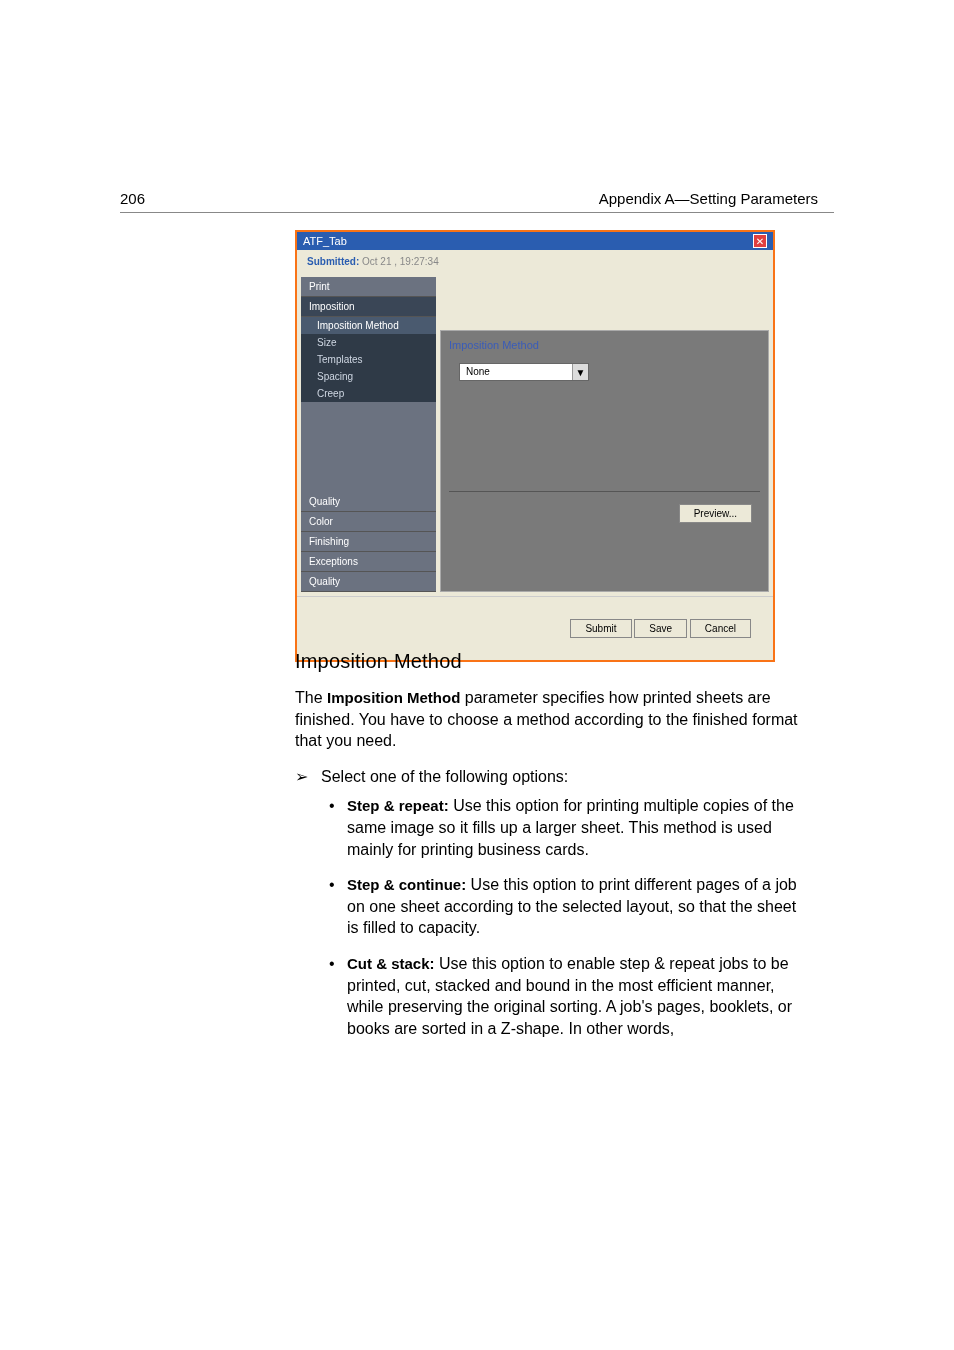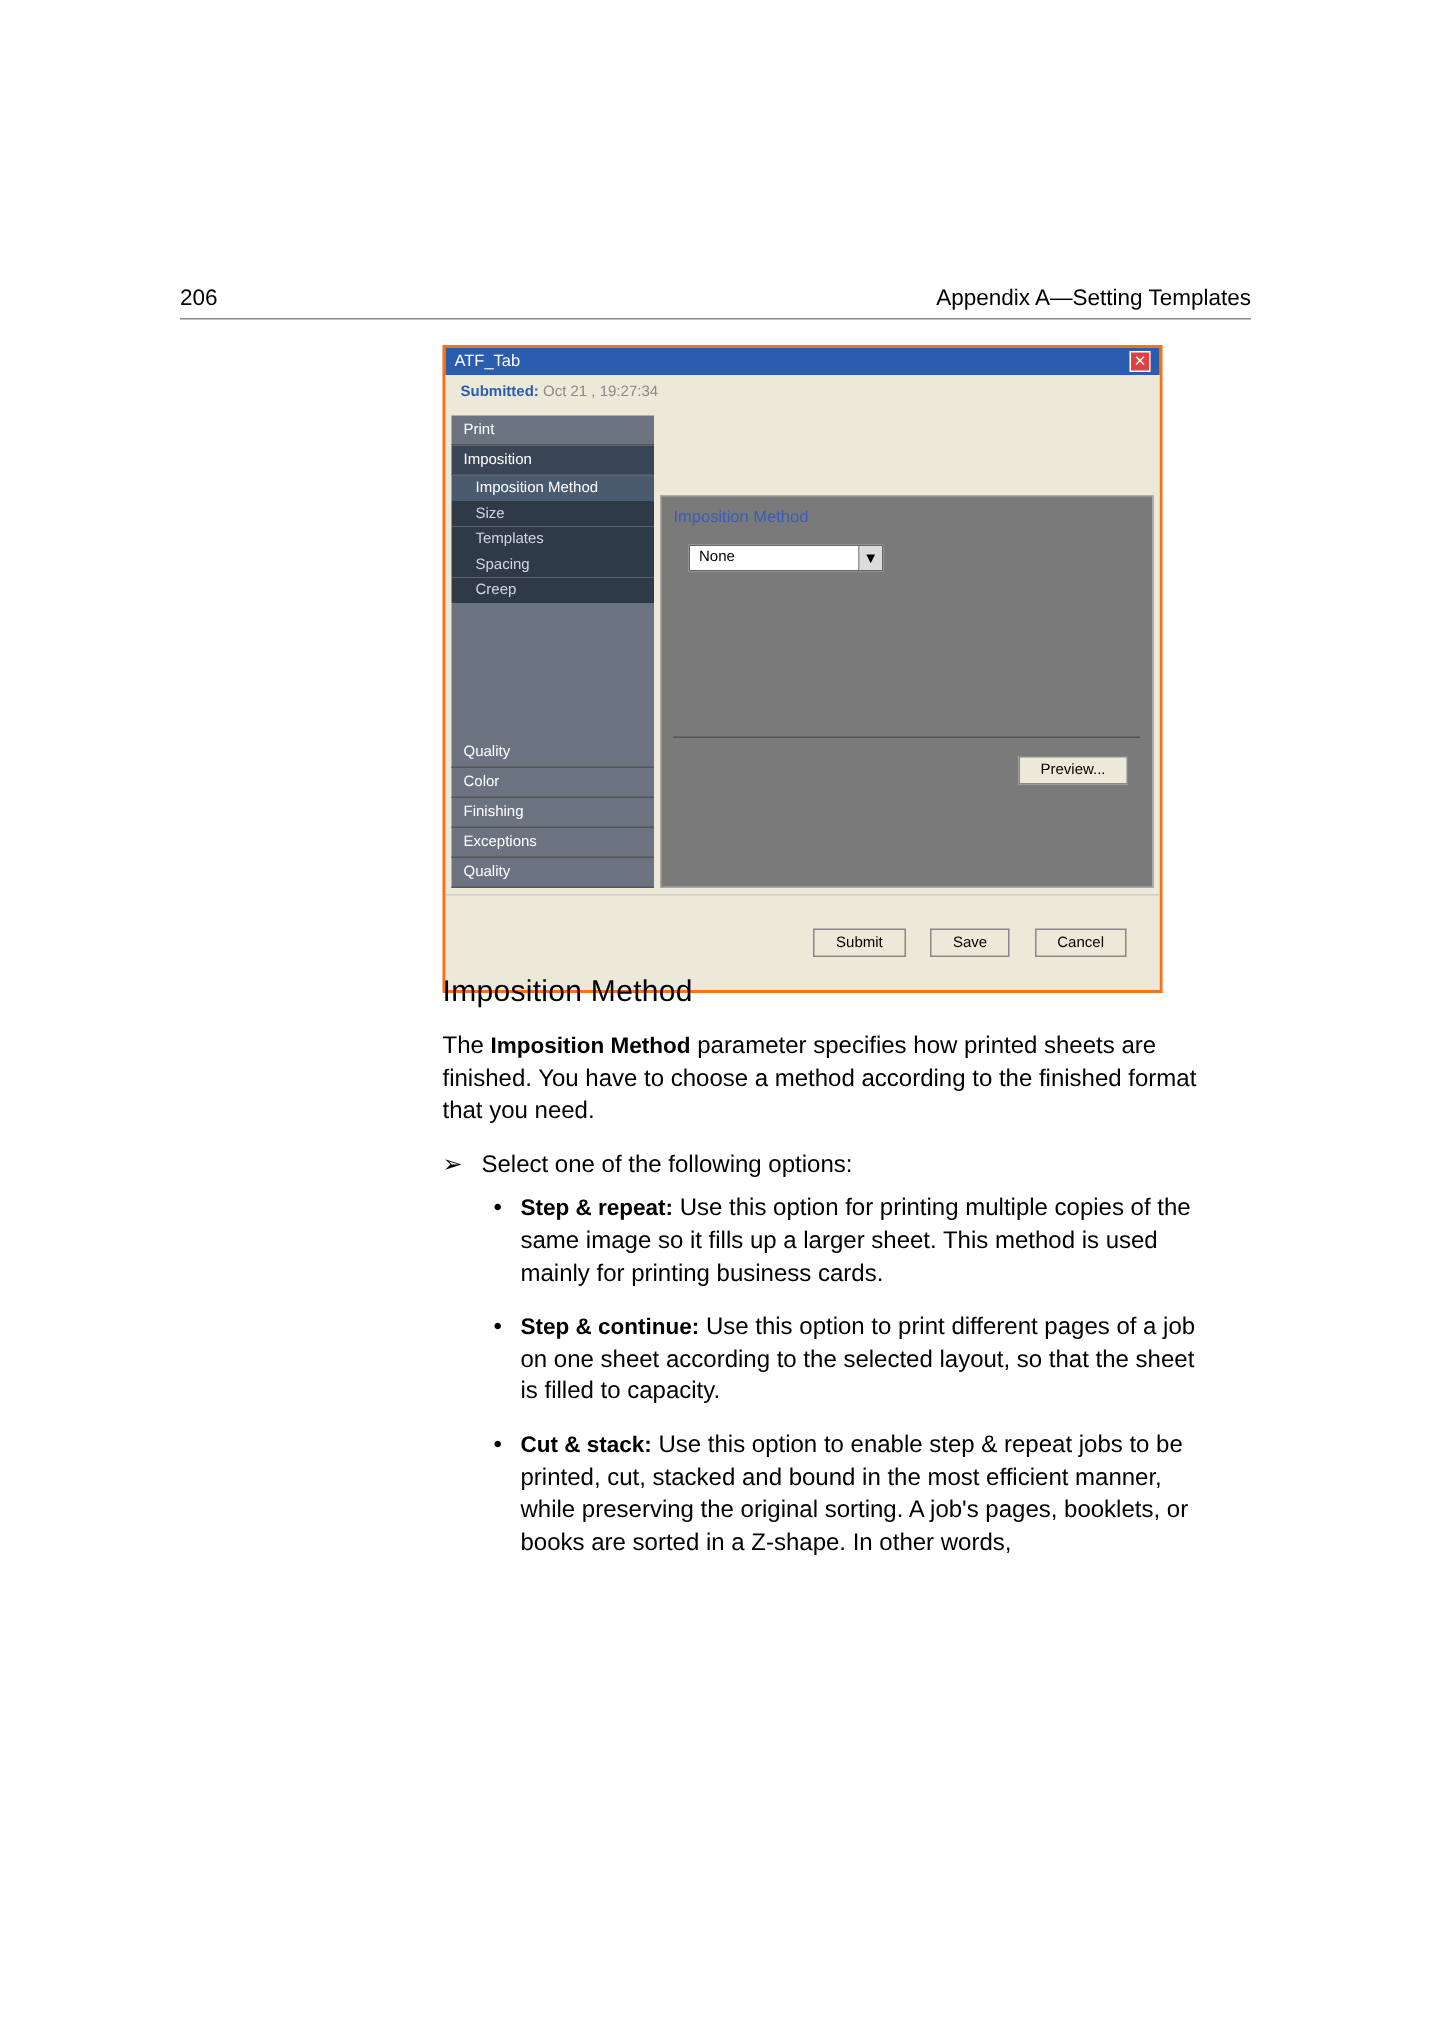--- a/index.html
+++ b/index.html
@@ -8,21 +8,21 @@
     height: 1350px;
     background: #fff;
     font-family: Arial, Helvetica, sans-serif;
     color: #000;
     position: relative;
   }
   .header-row {
     position: absolute;
     top: 190px;
     left: 120px;
-    right: 120px;
+    right: 136px;
     display: flex;
     justify-content: space-between;
     font-size: 15px;
   }
   .header-row .left { font-weight: normal; }
   .header-row .right { font-weight: normal; }
   .hr {
     position: absolute;
     top: 212px;
     left: 120px;
@@ -139,21 +139,21 @@
     margin-top: 110px;
     margin-bottom: 12px;
   }
   .preview-btn-row { text-align: right; padding-right: 8px; }
   .btn {
     display: inline-block;
     background: #ece9d8;
     border: 1px solid #888;
     padding: 3px 14px;
     font-size: 10px;
-    margin-left: 14px;
+    margin-left: 0;
   }
 
   .dialog-footer {
     background: #ece9d8;
     padding: 22px;
     text-align: right;
     border-top: 1px solid #ccc;
   }
 
   .article {
@@ -192,21 +192,21 @@
     position: absolute;
     left: 0;
     top: 0;
   }
 </style>
 </head>
 <body>
 
 <div class="header-row">
   <span class="left">206</span>
-  <span class="right">Appendix A—Setting Templates</span>
+  <span class="right">Appendix A—Setting Parameters</span>
 </div>
 <div class="hr"></div>
 
 <div class="dialog">
   <div class="dialog-title">
     <span>ATF_Tab</span>
     <span class="dialog-close">✕</span>
   </div>
   <div class="submitted-row">
     <span class="lbl">Submitted:</span>

